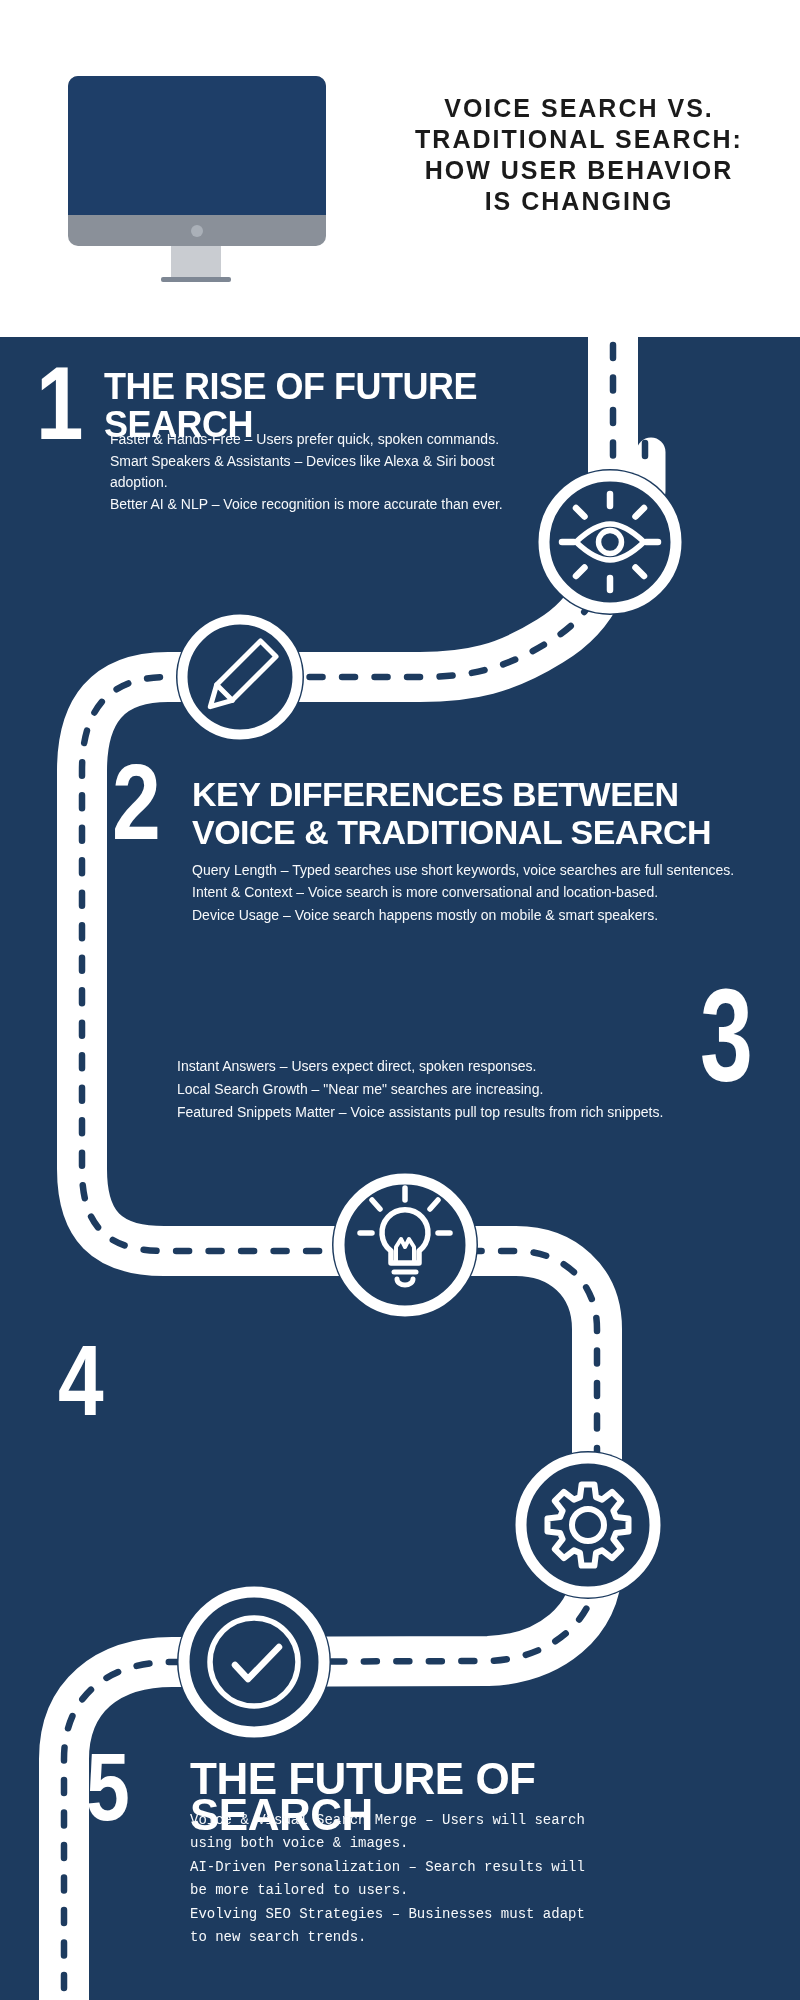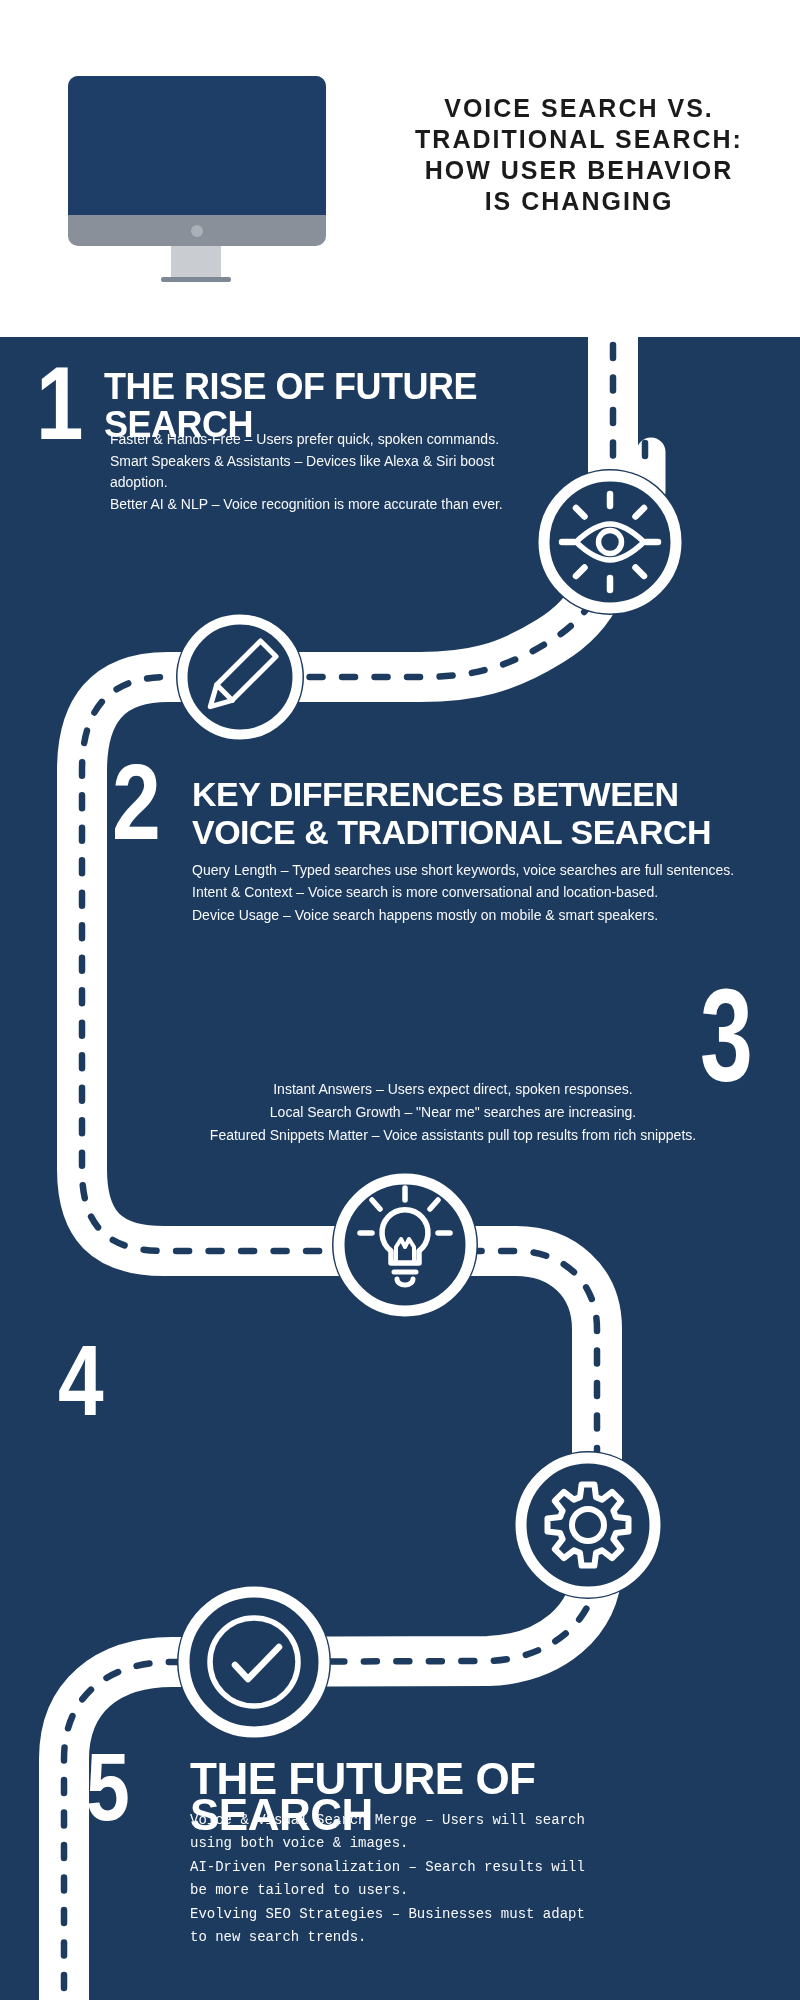--- a/index.html
+++ b/index.html
@@ -30,21 +30,21 @@
   .num-5{left:86px;top:1720px;font-size:96px;}
   .sec-head{color:var(--white);font-weight:bold;letter-spacing:-0.5px;}
   .head-1{left:104px;top:349px;width:500px;font-size:36px;line-height:38px;}
   .head-2{left:192px;top:756px;width:560px;font-size:34px;line-height:38px;}
   .head-3{left:177px;top:969px;width:540px;font-size:36px;line-height:37px;}
   .head-4{left:155px;top:1331px;width:390px;font-size:33px;line-height:36px;}
   .head-5{left:190px;top:1742px;width:520px;font-size:44px;line-height:36px;}
   .sec-body{color:#f7f9fb;font-size:14px;white-space:pre-line;}
   .body-1{left:110px;top:410px;width:398px;line-height:21.5px;}
   .body-2{left:192px;top:840px;width:592px;line-height:22.3px;}
-  .body-3{left:177px;top:1059px;width:552px;line-height:23px;text-align:center;}
+  .body-3{left:177px;top:1036px;width:552px;line-height:23px;}
   .body-4{left:152px;top:1412px;width:372px;line-height:23.3px;}
   .body-5{left:190px;top:1790px;width:414px;line-height:23.4px;font-family:Liberation Mono, monospace;}
   .watermark{right:3px;top:1981px;color:var(--white);font-weight:bold;font-size:16.5px;letter-spacing:.5px;}
 </style>
 </head>
 <body>
 
 <div id="canvas">
 
   <div class="abs monitor-body">

